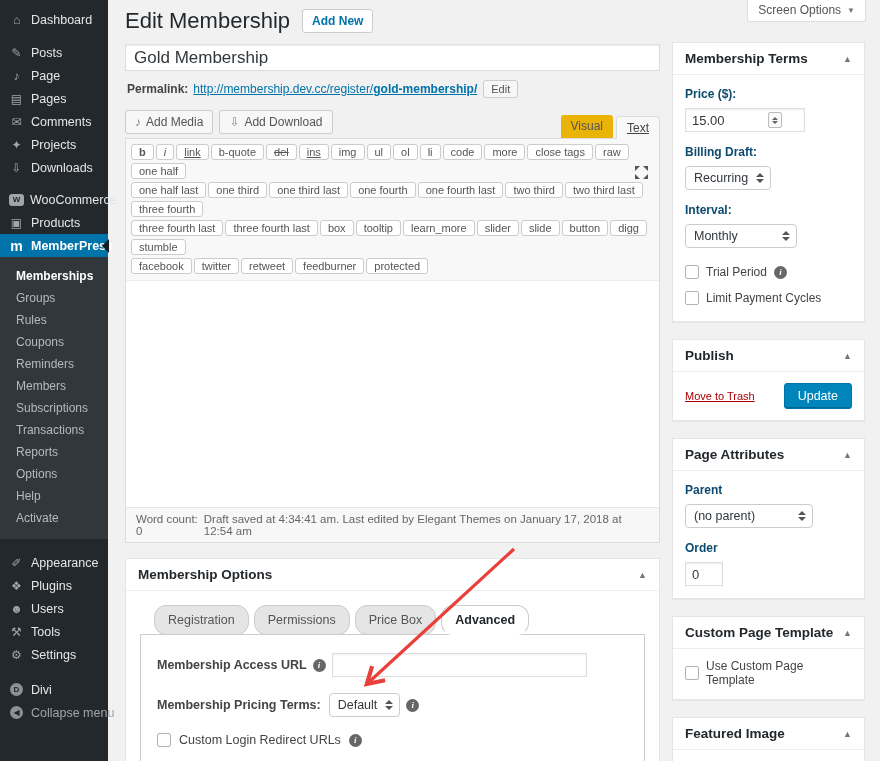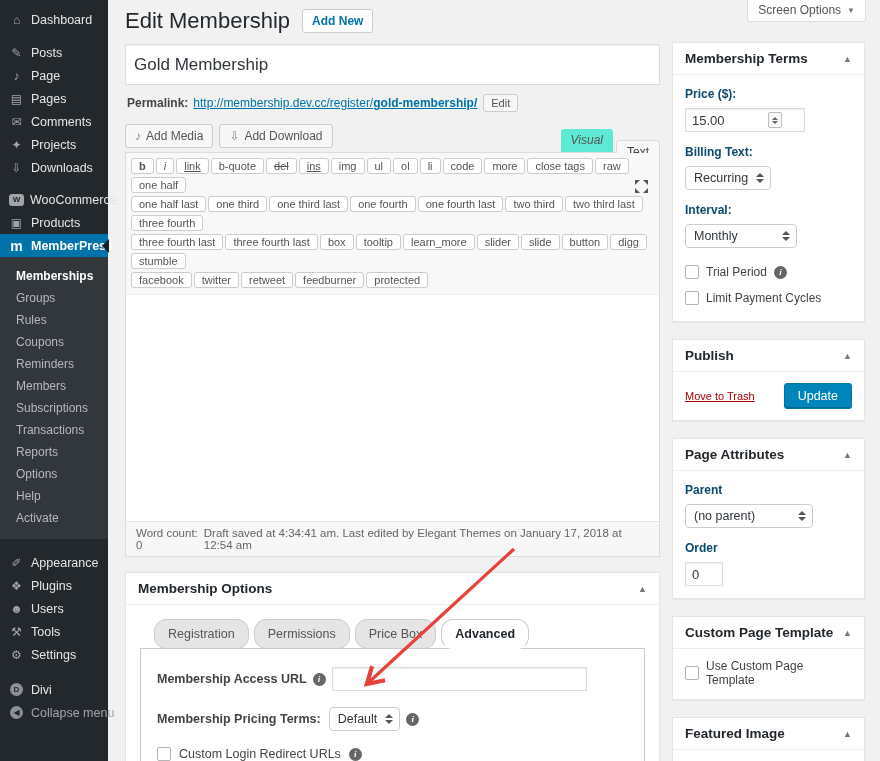--- a/index.html
+++ b/index.html
@@ -57,21 +57,21 @@
   .content-col { position:absolute; left:125px; top:8px; width:535px; }
 
   .page-header { display:flex; align-items:center; margin-bottom:10px; }
   .page-title { font-size:22px; font-weight:500; color:#23282d; }
   .add-new-btn {
     margin-left:12px; background:#fff; border:1px solid #ccc; border-radius:3px;
     color:#0073aa; font-size:12px; font-weight:600; padding:4px 9px; cursor:pointer;
   }
 
   .title-input {
-    width:100%; height:41px; border:1px solid #ddd; background:#fff;
+    width:100%; height:27px; border:1px solid #ddd; background:#fff;
     box-shadow:inset 0 1px 2px rgba(0,0,0,.07);
     padding:3px 8px; font-size:17px; color:#32373c; font-family:inherit;
   }
 
   .permalink-row { margin:9px 0 12px 2px; font-size:12px; color:#444; display:flex; align-items:center; }
   .permalink-label { font-weight:bold; margin-right:5px; }
   .permalink-link { color:#0073aa; text-decoration:underline; cursor:pointer; }
   .permalink-link b { color:#0073aa; }
   .small-btn {
     margin-left:6px; background:#f7f7f7; border:1px solid #ccc; border-radius:3px;
@@ -80,22 +80,22 @@
 
   .editor-header { display:flex; justify-content:space-between; align-items:flex-end; }
   .media-buttons { display:flex; gap:6px; padding-bottom:4px; }
   .media-btn {
     display:flex; align-items:center; gap:5px; background:#f7f7f7; border:1px solid #ccc;
     border-radius:3px; color:#555; font-size:12px; padding:4px 9px; cursor:pointer;
   }
   .media-btn .ic { font-size:12px; color:#82878c; }
   .editor-tabs { display:flex; }
   .ed-tab { font-size:12px; padding:4px 10px; cursor:pointer; color:#555; }
-  .ed-tab.visual { background:#5eead4; margin-right:3px; border-radius:3px 3px 0 0;font-style:italic; }
-  .ed-tab.text { background:#f8f8f8; border:1px solid #dcdcde; border-bottom:none; color:#444; border-radius:3px 3px 0 0; position:relative; top:11px;text-decoration:underline; }
+  .ed-tab.visual { background:#eab308; margin-right:3px; border-radius:3px 3px 0 0; }
+  .ed-tab.text { background:#f8f8f8; border:1px solid #dcdcde; border-bottom:none; color:#444; border-radius:3px 3px 0 0; position:relative; top:1px;text-decoration:underline; }
 
   .editor-container { border:1px solid #dcdcde; background:#fff; }
   .qt-toolbar { background:#f8f8f8; padding:3px 5px 5px 5px; border-bottom:1px solid #eee; position:relative; }
   .qt-row { line-height:19px; }
   .qt {
     display:inline-block; background:#fff; border:1px solid #ccc; border-radius:3px;
     color:#555; font-size:11px; padding:1px 7px; margin:1px 2px 1px 0; cursor:pointer;
   }
   .qt[data-v="b"] { font-weight:bold; }
   .qt[data-v="i"] { font-style:italic; }
@@ -405,21 +405,21 @@
     </div>
     <div class="panel-body">
       <div class="side-label">Price ($):</div>
       <div class="price-input-wrap">
         <input class="text-input price-input" value="15.00" style="">
         <span class="num-stepper">
             <span class="up"></span>
             <span class="down"></span>
           </span>
       </div>
-      <div class="side-label">Billing Text:</div>
+      <div class="side-label">Billing Draft:</div>
       <span class="fake-select mb13">
         <span>Recurring</span>
         <span class="stepper">
             <span class="up"></span>
             <span class="down"></span>
           </span>
       </span>
       <div class="side-label">Interval:</div>
       <span class="fake-select mb13" style="width:112px">
         <span>Monthly</span>

